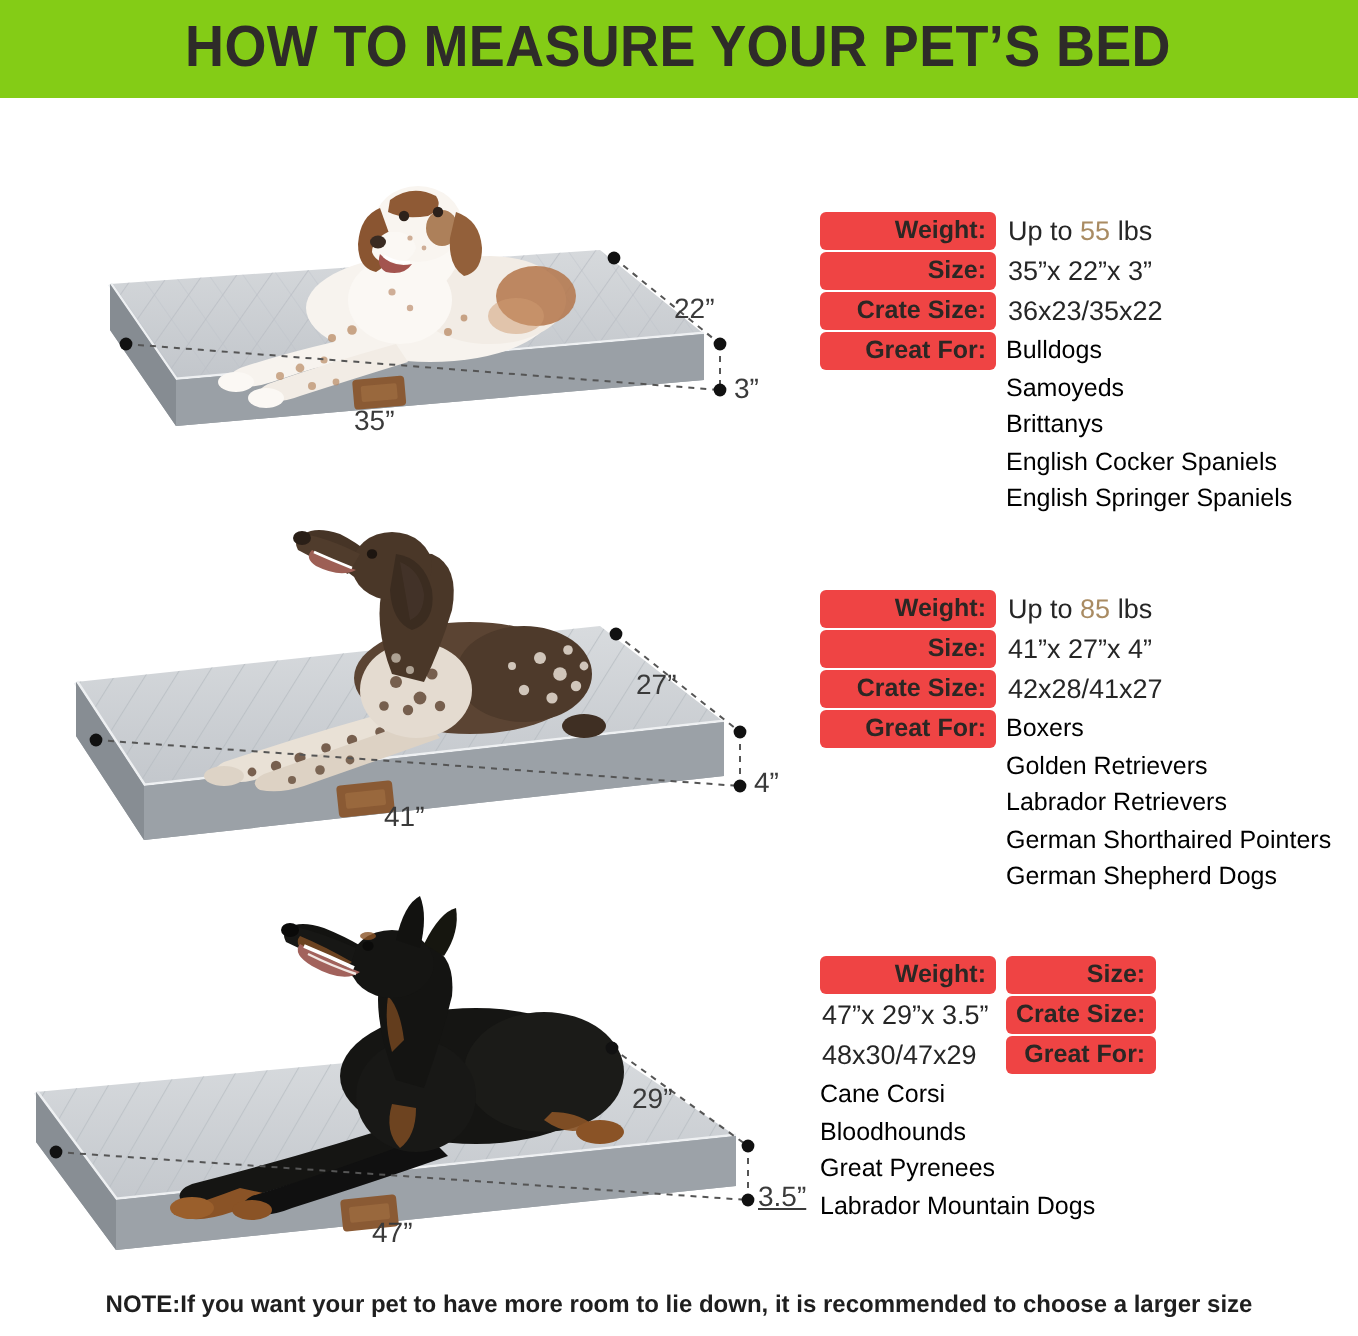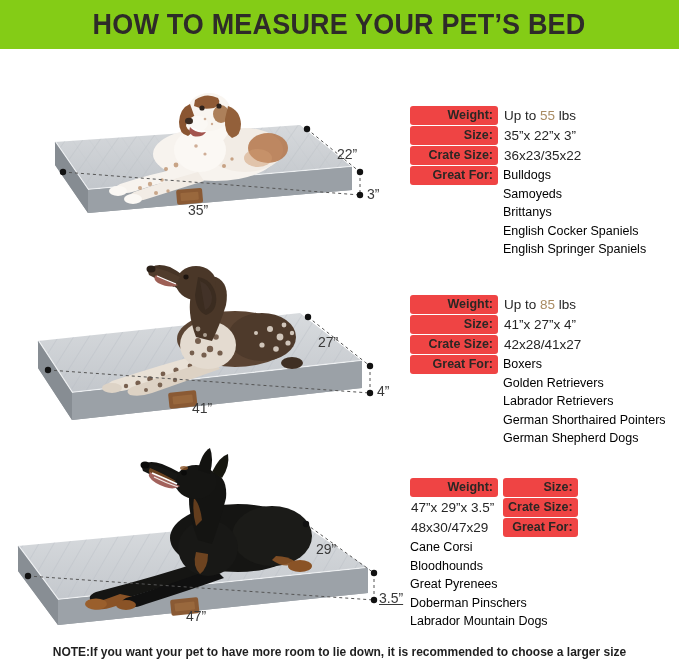--- a/index.html
+++ b/index.html
@@ -210,21 +210,21 @@
       </g>
       <g fill="#111">
         <circle cx="307" cy="67" r="3.2"></circle>
         <circle cx="360" cy="110" r="3.2"></circle>
         <circle cx="360" cy="133" r="3.2"></circle>
         <circle cx="63" cy="110" r="3.2"></circle>
       </g>
     </svg>
     <div class="dim-text" style="left:316px; top:84px;margin-left:21px;">22”</div>
     <div class="dim-text" style="left:367px; top:124px;">3”</div>
-    <div class="dim-text" style="left:188px; top:140px;">35”</div>
+    <div class="dim-text" style="left:177px; top:140px;">35”</div>
   </div>
 
   <div class="spec" style="left:410px; top:44px;">
     <div class="spec-grid">
       <div class="lbl">Weight:</div>
       <div class="val">
         <span>Up to </span><span class="num">55</span><span> lbs</span>
       </div>
       <div class="lbl">Size:</div>
       <div class="val">35”x 22”x 3”</div>
@@ -471,20 +471,19 @@
       <div class="lbl">Weight:</div>
       <div class="lbl">Size:</div>
       <div class="val">47”x 29”x 3.5”</div>
       <div class="lbl">Crate Size:</div>
       <div class="val">48x30/47x29</div>
       <div class="lbl">Great For:</div>
       <div class="breeds">
         <div class="breed">Cane Corsi</div>
         <div class="breed">Bloodhounds</div>
         <div class="breed">Great Pyrenees</div>
-        <div class="breed">Doberman Pinschers</div>
         <div class="breed">Labrador Mountain Dogs</div>
       </div>
     </div>
   </div>
 </div>
 
 <div class="note">NOTE:If you want your pet to have more room to lie down, it is recommended to choose a larger size</div>
 
 </body></html>

